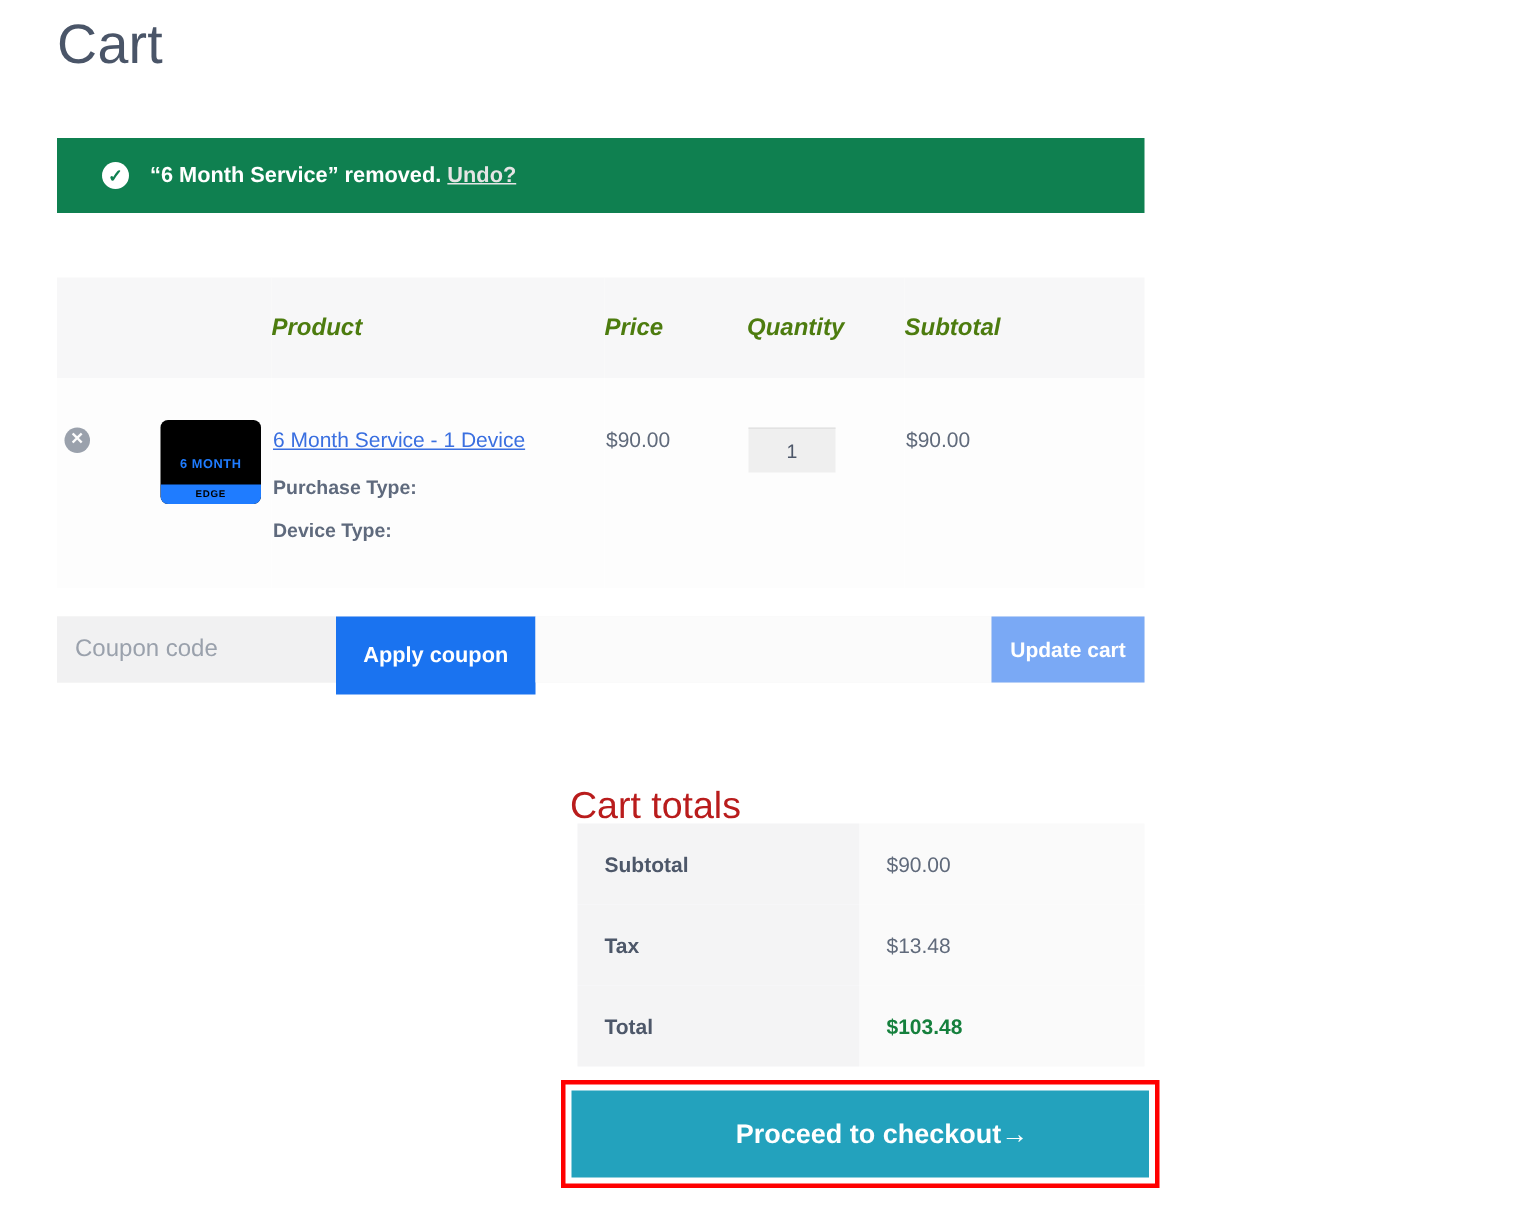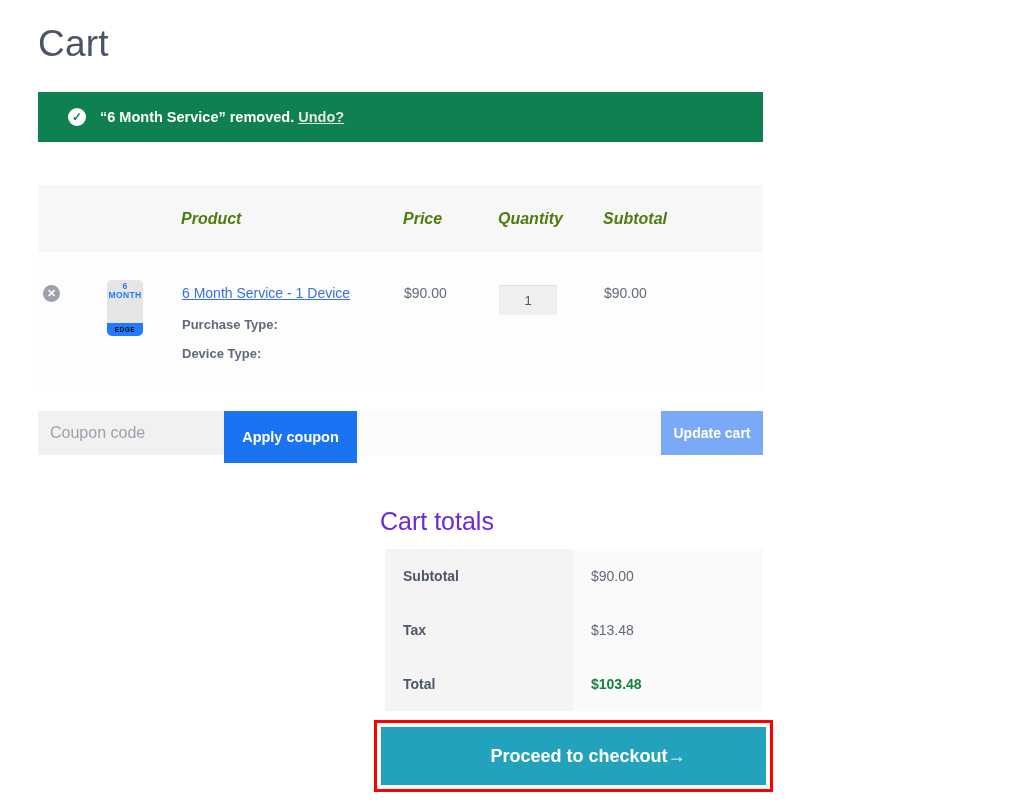--- a/index.html
+++ b/index.html
@@ -8,21 +8,21 @@
     width: 1024px; height: 809px;
     background: #ffffff;
     font-family: "Liberation Sans", sans-serif;
     color: #5f6a7d;
     -webkit-font-smoothing: antialiased;
   }
   .page { position: relative; width: 1024px; height: 809px; overflow: hidden; }
 
   
   .page-title {
-    position: absolute; left: 38px; top: 22px;
+    position: absolute; left: 38px; top: 8px;
     font-size: 37px; font-weight: 400; line-height: 44px;
     color: #4a5568; letter-spacing: 0.2px;
   }
 
   
   .notice {
     position: absolute; left: 38px; top: 92px;
     width: 725px; height: 50px;
     background: #0f8050;
     display: flex; align-items: center;
@@ -71,23 +71,23 @@
   }
   td.c-remove { padding-top: 36px; }
   .remove-btn {
     width: 17px; height: 17px; border-radius: 50%;
     background: #9aa1ac; color: #fdfdfd;
     display: flex; align-items: center; justify-content: center;
     font-size: 11px; font-weight: 700; line-height: 1;
     cursor: pointer; margin-left: 4px;
   }
   .thumb {
-    width: 36px; height: 56px; border-radius: 5px;
-    background: #e5e5e5; position: relative; overflow: hidden;
-    display: flex; flex-direction: column; justify-content: flex-start;
+    width: 67px; height: 56px; border-radius: 5px;
+    background: #000000; position: relative; overflow: hidden;
+    display: flex; flex-direction: column; justify-content: center;
     margin-top: -5px;
   }
   .thumb-main {
     color: #1f7cff; font-size: 8.5px; font-weight: 800;
     text-align: center; letter-spacing: 0.4px; line-height: 1;
     margin-top: 2px;
   }
   .thumb-bar {
     position: absolute; left: 0; right: 0; bottom: 0;
     height: 13px; background: #1f7cff;
@@ -131,22 +131,22 @@
   .coupon-spacer { flex: 1; background: #fbfbfb; }
   .btn-update {
     width: 102px; height: 44px; border: none;
     background: #7aa9f5; color: #ffffff;
     font-family: "Liberation Sans", sans-serif;
     font-size: 14px; font-weight: 700; cursor: pointer;
   }
 
   
   .totals-title {
-    position: absolute; left: 380px; top: 507px;
-    font-size: 25px; font-weight: 400; color: #6d28d9;
+    position: absolute; left: 380px; top: 523px;
+    font-size: 25px; font-weight: 400; color: #b91c1c;
   }
   .totals-table {
     position: absolute; left: 385px; top: 549px;
     width: 378px; border-collapse: collapse; table-layout: fixed;
   }
   .totals-table th {
     width: 188px; background: #f4f4f5;
     text-align: left; padding-left: 18px;
     font-size: 14px; font-weight: 700; color: #4d5769;
     height: 54px; vertical-align: middle;

